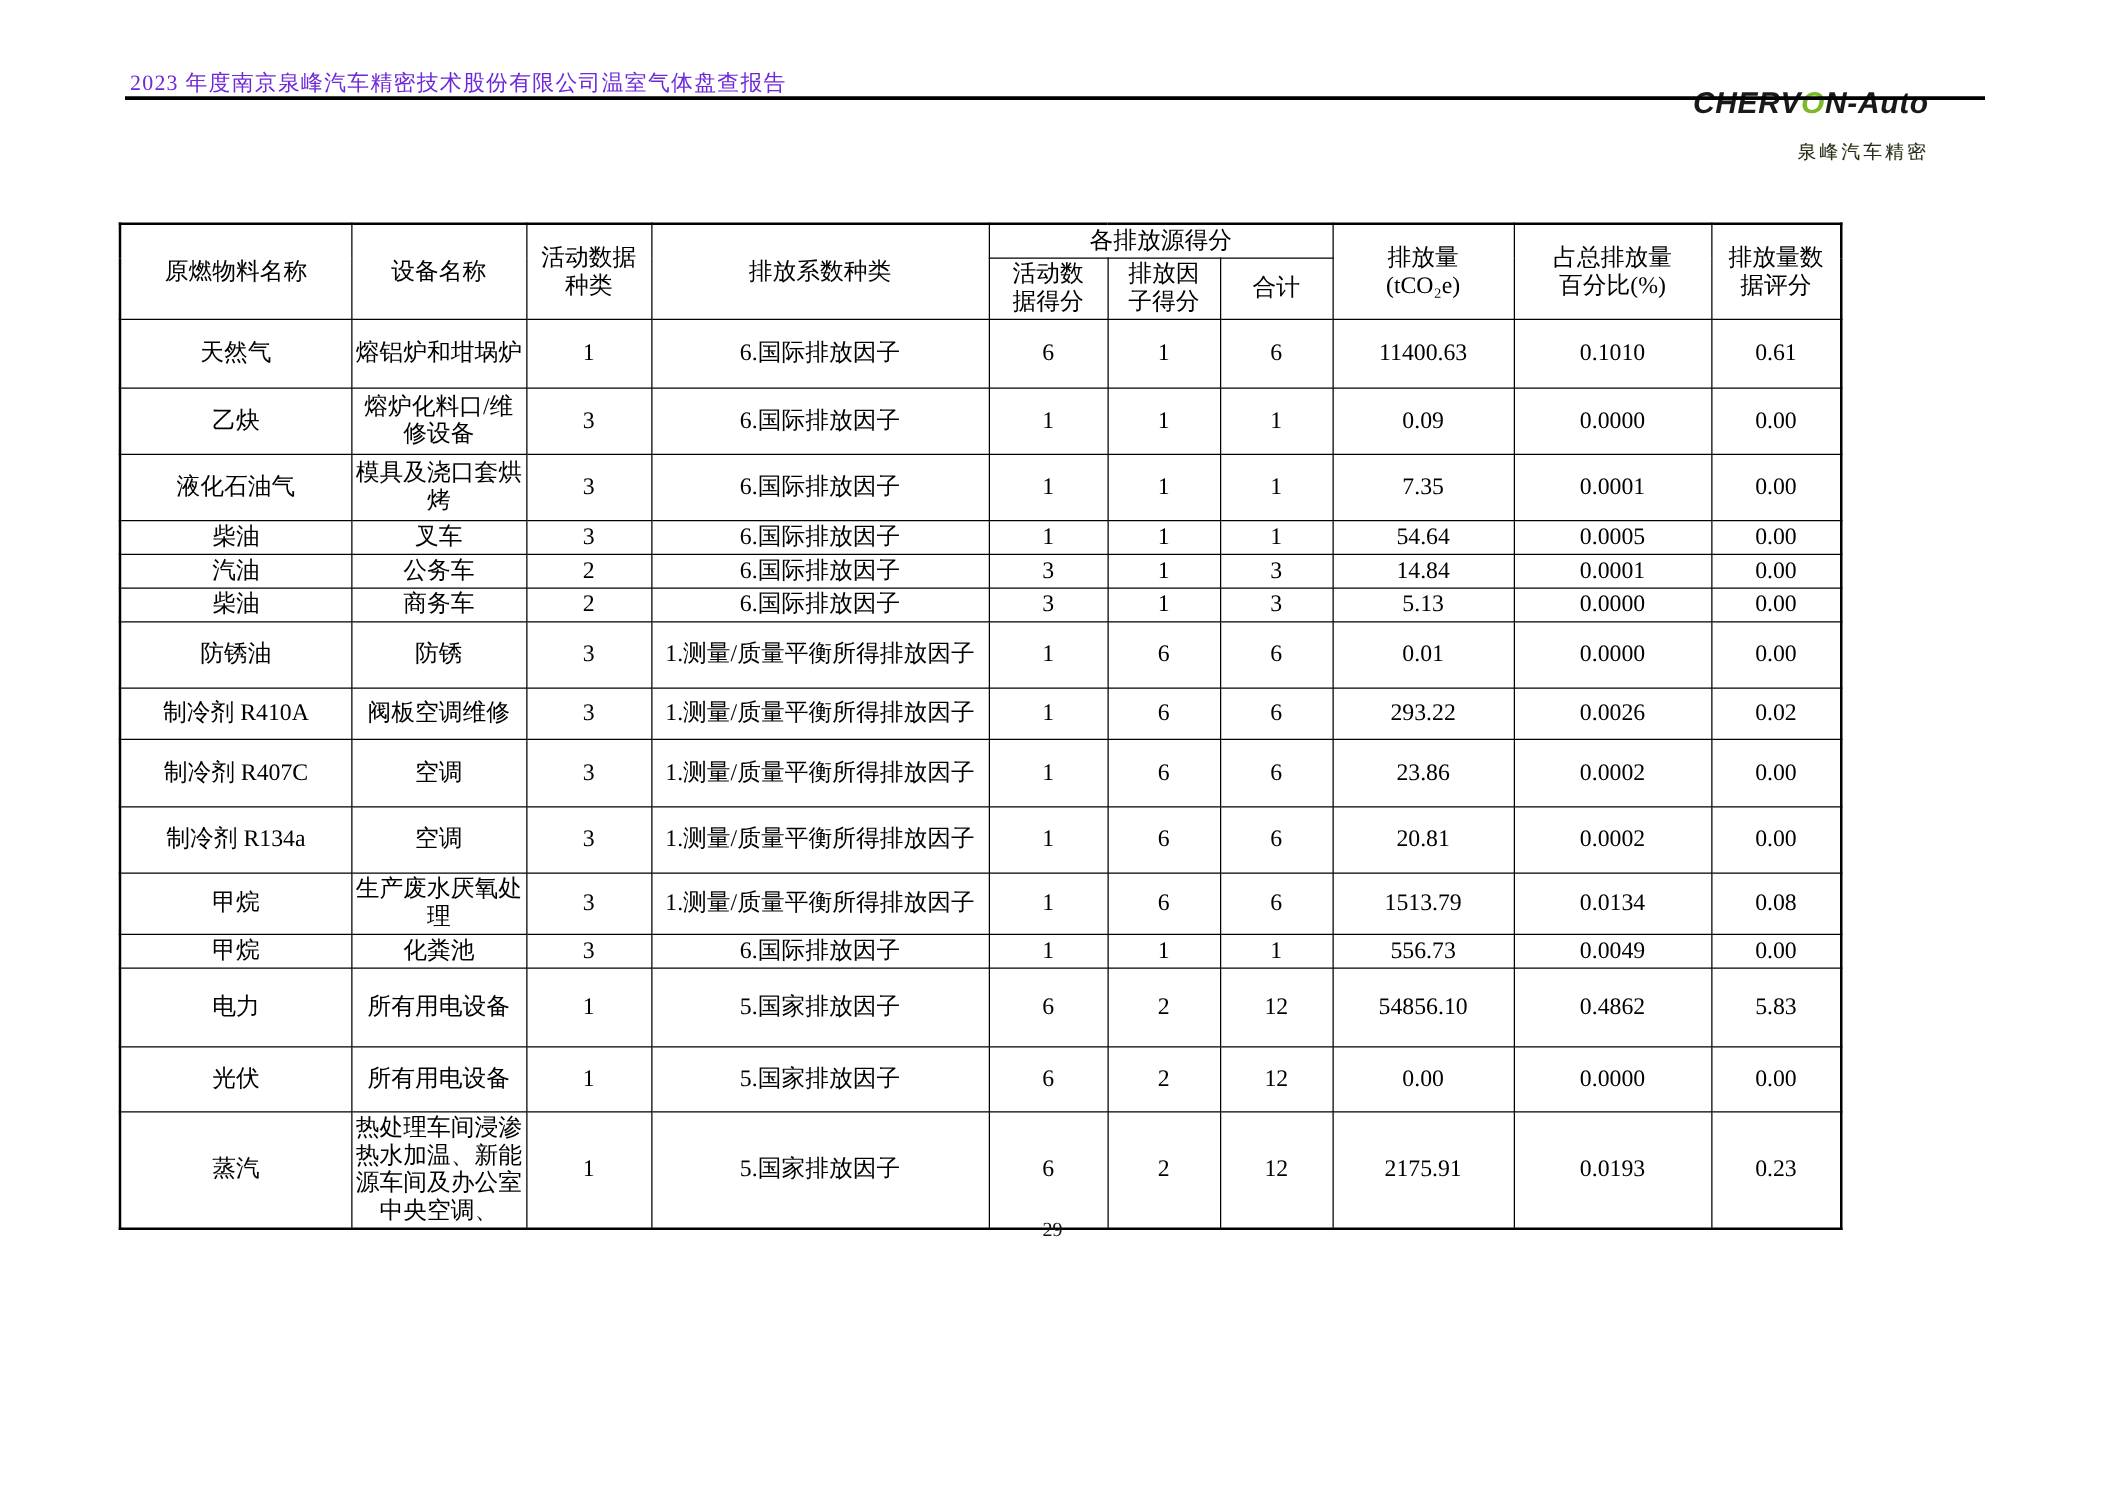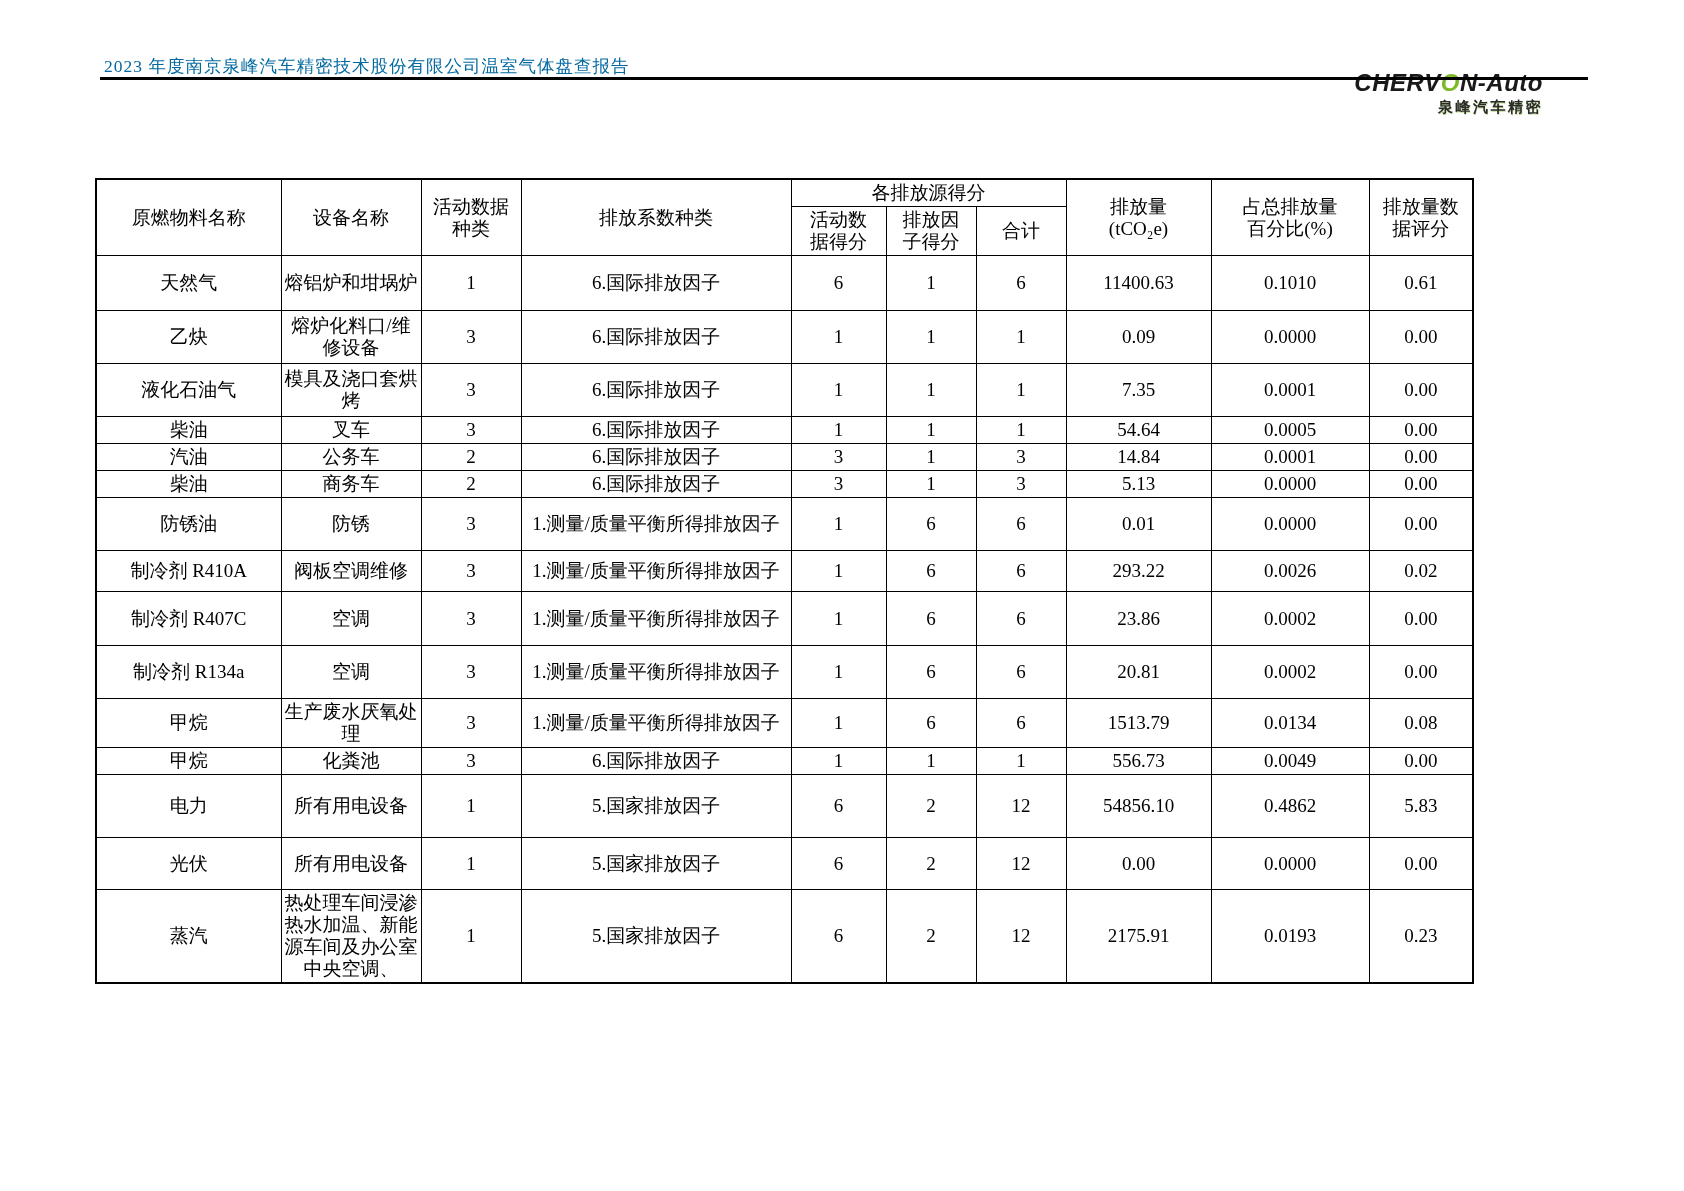--- a/index.html
+++ b/index.html
@@ -7,38 +7,38 @@
     position:relative;
     width:1684px;height:1191px;
     background:#ffffff;
     color:#000;
     font-family:"Liberation Serif","DejaVu Serif",serif;
     overflow:hidden;
   }
   
   .report-title{
     position:absolute;left:104px;top:54px;
-    font-size:17.5px;letter-spacing:1px;color:#0369a1;
+    font-size:17.5px;letter-spacing:1px;color:#6d28d9;
     white-space:nowrap;
   }
   .logo{
     position:absolute;top:22px;right:141px;
     text-align:right;
     font-family:"Liberation Sans","DejaVu Sans",sans-serif;
   }
   .brand{
     font-size:24px;font-weight:bold;font-style:italic;
     color:#1a1a1a;letter-spacing:0.5px;line-height:26px;
     white-space:nowrap;
     margin-top:48px;
   }
   .brand-o{color:#7cb928;}
   .brand-sub{
-    font-size:15px;font-weight:bold;color:#2a2a2a;
-    letter-spacing:2.5px;line-height:19px;margin-top:1px;
+    font-size:15px;font-weight:normal;color:#2a2a2a;
+    letter-spacing:2.5px;line-height:19px;margin-top:16px;
     text-shadow:0.5px 0.5px 0 rgba(124,185,40,0.45);
   }
   .header-rule{
     position:absolute;left:100px;top:77px;
     width:1488px;height:3px;background:#000;
   }
   
   .doc-title{
     position:absolute;left:0;top:106px;width:100%;
     margin:0;text-align:center;
@@ -311,14 +311,15 @@
           <td>6</td>
           <td>2</td>
           <td>12</td>
           <td>2175.91</td>
           <td>0.0193</td>
           <td>0.23</td>
         </tr>
       </tbody>
   </table>
 
+  <div class="page-number">29</div>
 
 </div>
 
 </body></html>

